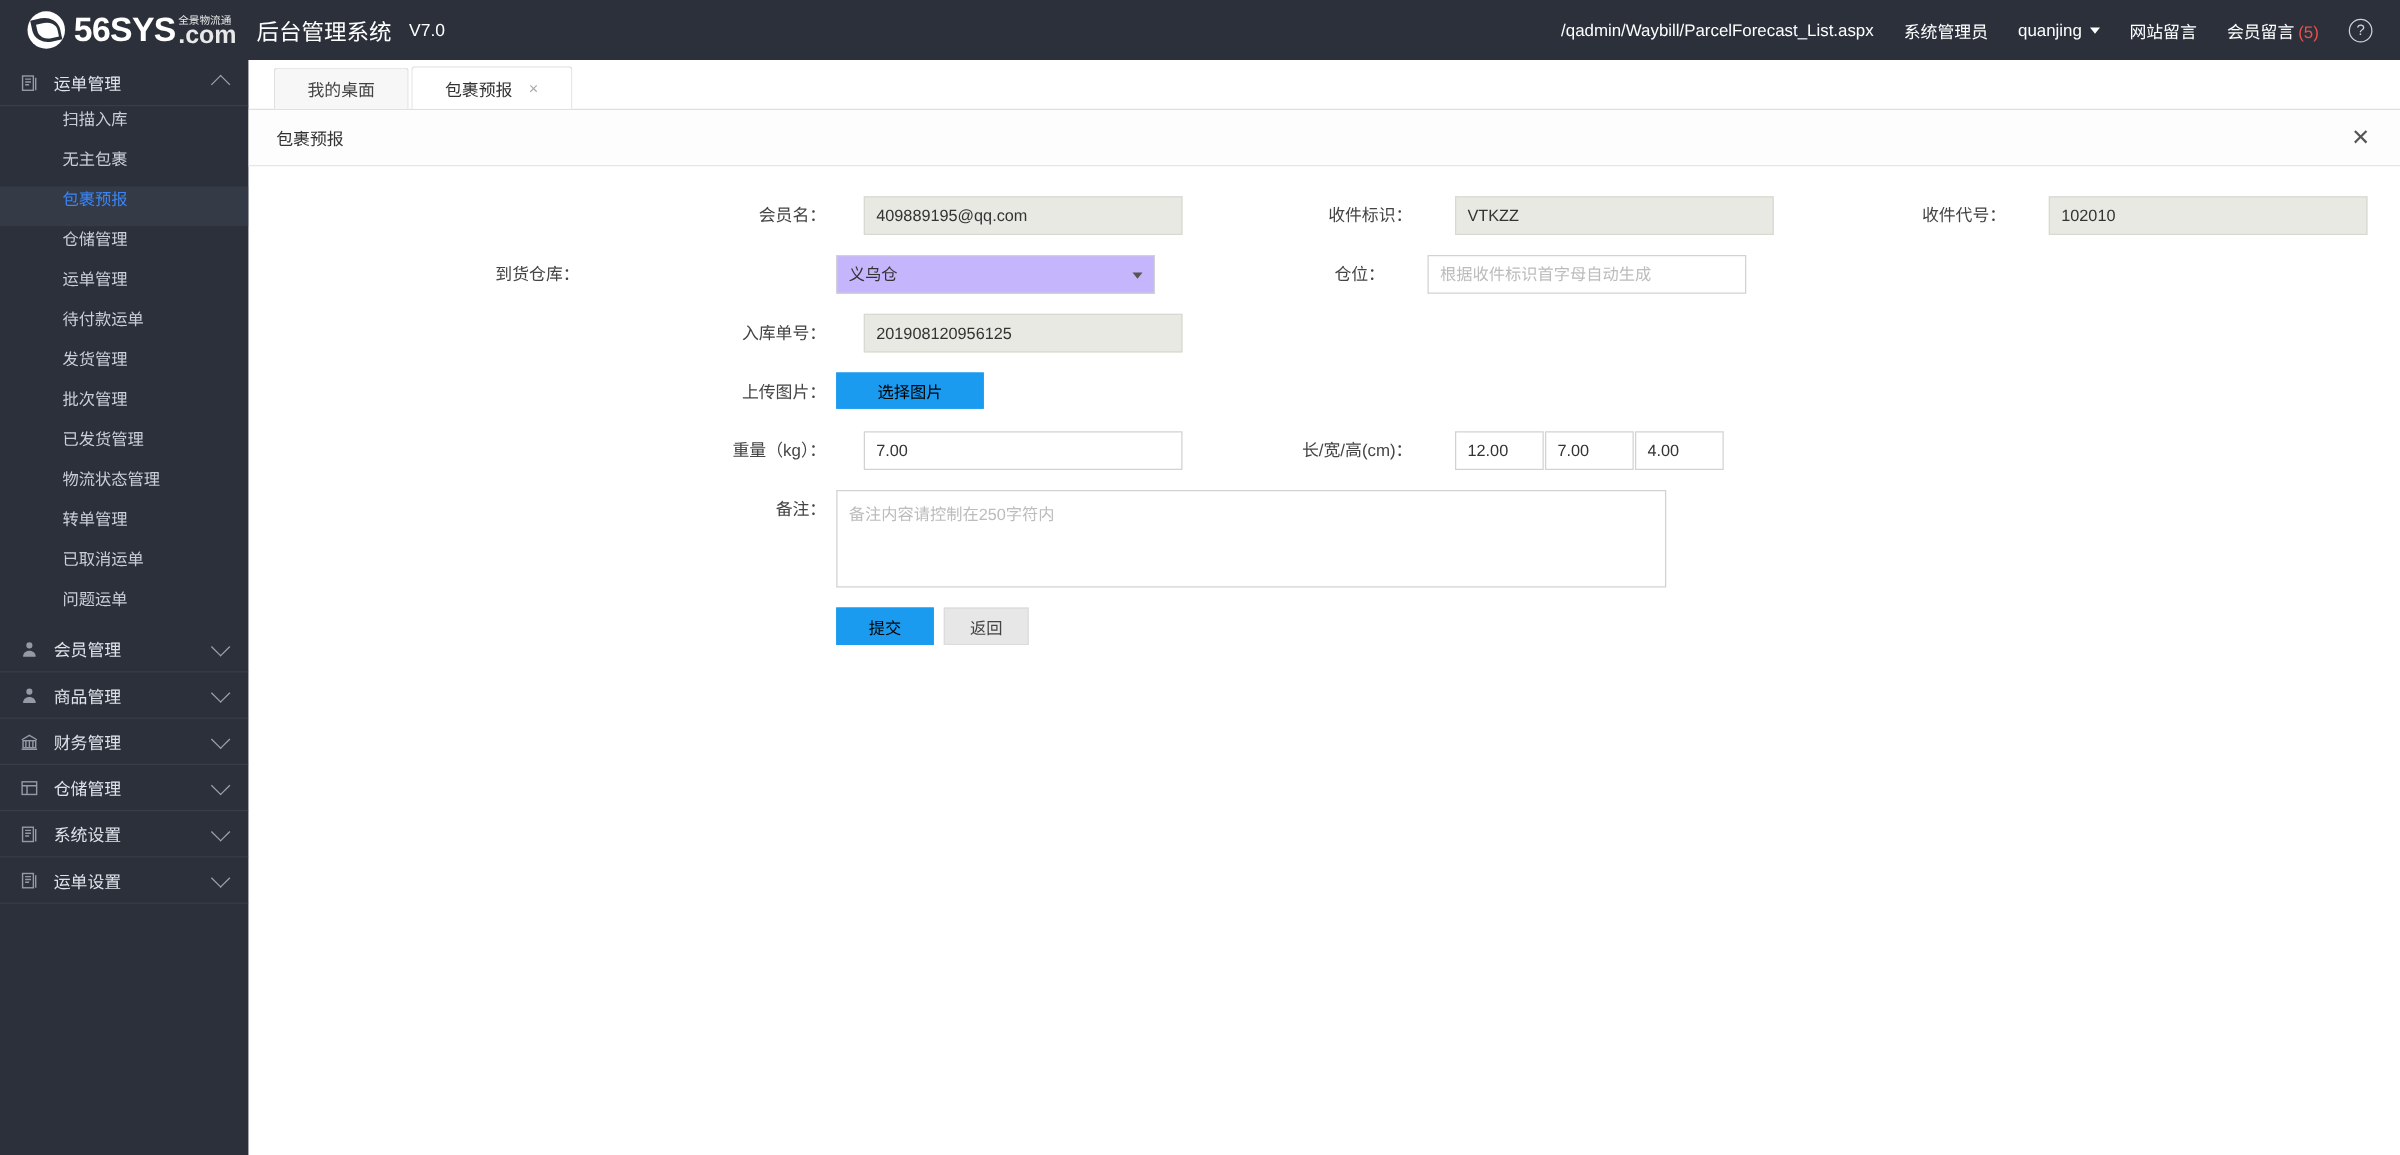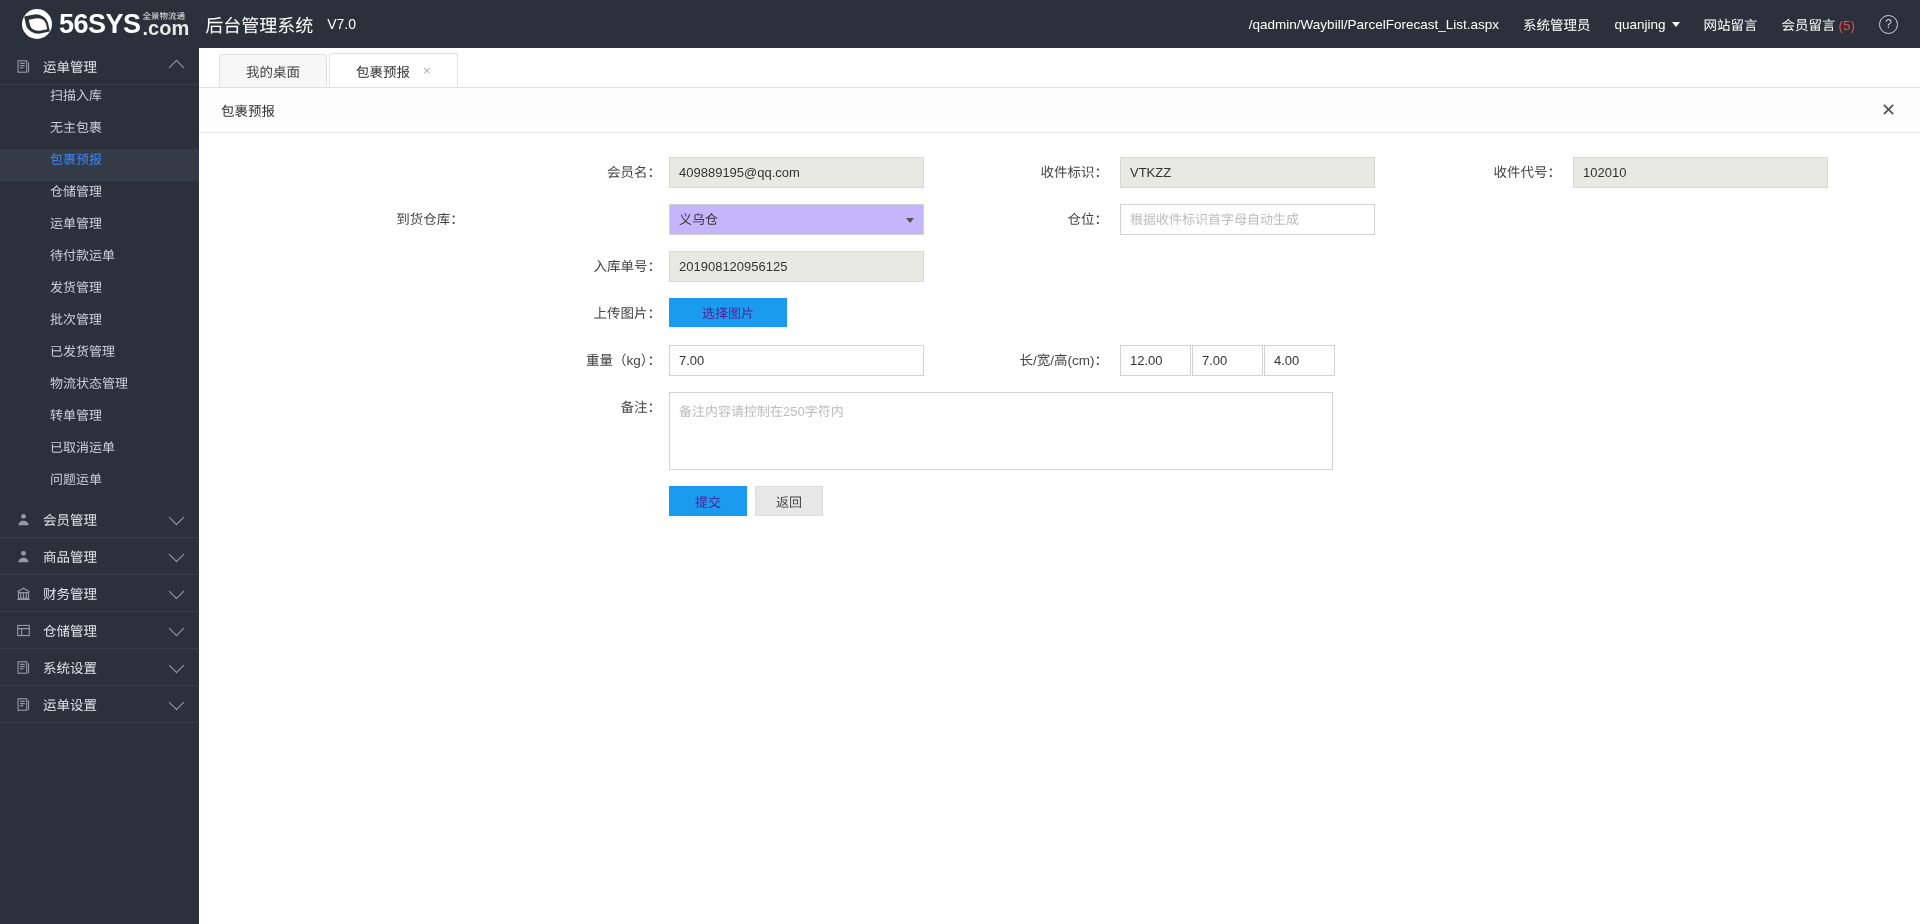--- a/index.html
+++ b/index.html
@@ -196,20 +196,21 @@
   }
   .inp {
     height: 31px;
     border: 1px solid #d2d2d2;
     background: #ffffff;
     font-size: 13px; color: #333;
     padding: 0 9px;
     line-height: 29px;
     font-family: "Liberation Sans", sans-serif;
     outline: none;
+    margin-left: 22px;
   }
   .inp.readonly { background: #e9e9e3; border-color: #d9d9d2; }
 
   .sel {
     position: relative;
     height: 31px;
     border: 1px solid #d2d2d2;
     background: #c4b5fd;
     font-size: 13px; color: #333;
     padding: 0 9px;
@@ -222,21 +223,21 @@
     border-right: 4px solid transparent;
     border-top: 5px solid #555;
   }
 
   .btn {
     display: inline-flex; align-items: center; justify-content: center;
     font-size: 13px; cursor: pointer;
     border: 1px solid transparent;
     font-family: "Liberation Sans", sans-serif;
   }
-  .btn-blue { background: #1b9bf0; color: #4c1d95; border-color: #1b9bf0; }
+  .btn-blue { background: #1b9bf0; color: #000000; border-color: #1b9bf0; }
   .btn-grey { background: #e7e7e7; color: #444; border-color: #dcdcdc; }
 
   textarea.ta {
     border: 1px solid #d2d2d2;
     font-size: 13px; color: #333;
     padding: 8px 9px;
     resize: none; outline: none;
     font-family: "Liberation Sans", sans-serif;
     background: #fff;
   }

